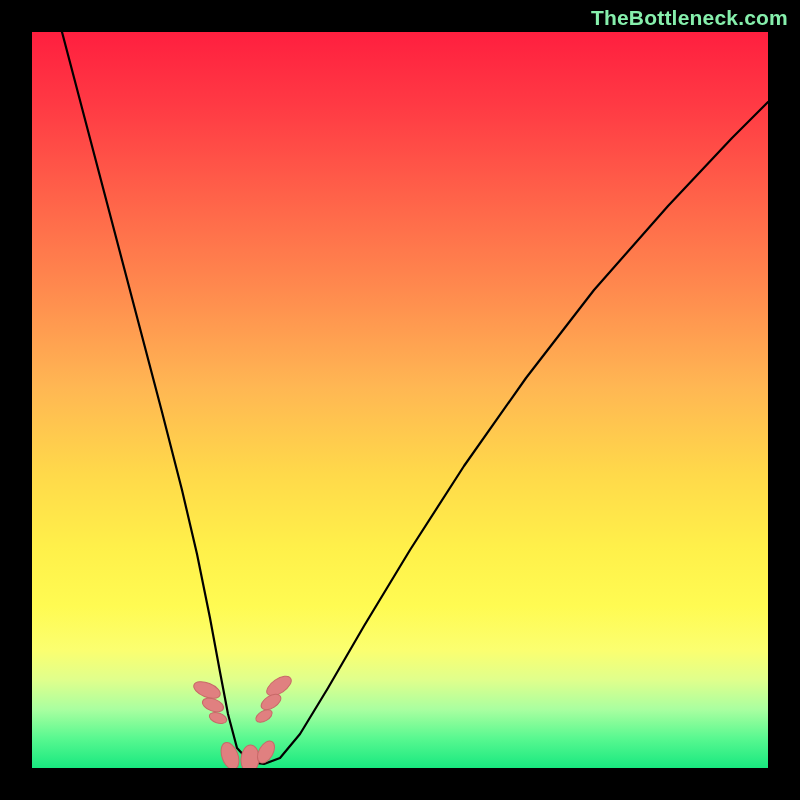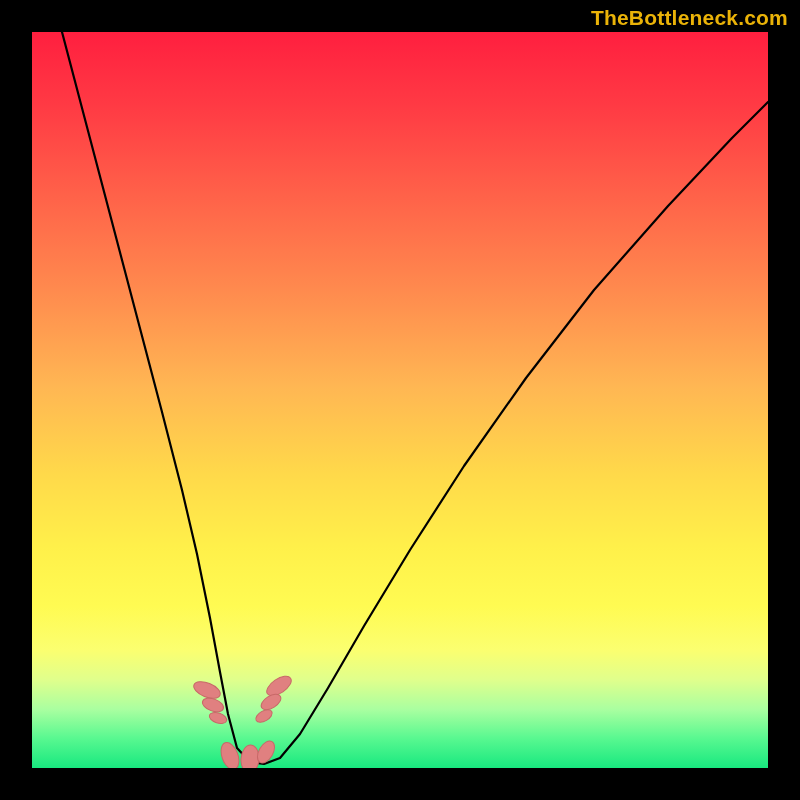--- a/index.html
+++ b/index.html
@@ -42,21 +42,21 @@
       #58f890 96%,
       #18e87f 100%
     );
   }
   .watermark {
     position: absolute;
     top: 6px;
     right: 12px;
     font-size: 21px;
     font-weight: 600;
-    color: #eab308;
+    color: #86efac;
     letter-spacing: 0.2px;
     user-select: none;
   }
   svg.curve {
     position: absolute;
     left: 0;
     top: 0;
     width: 736px;
     height: 736px;
   }

